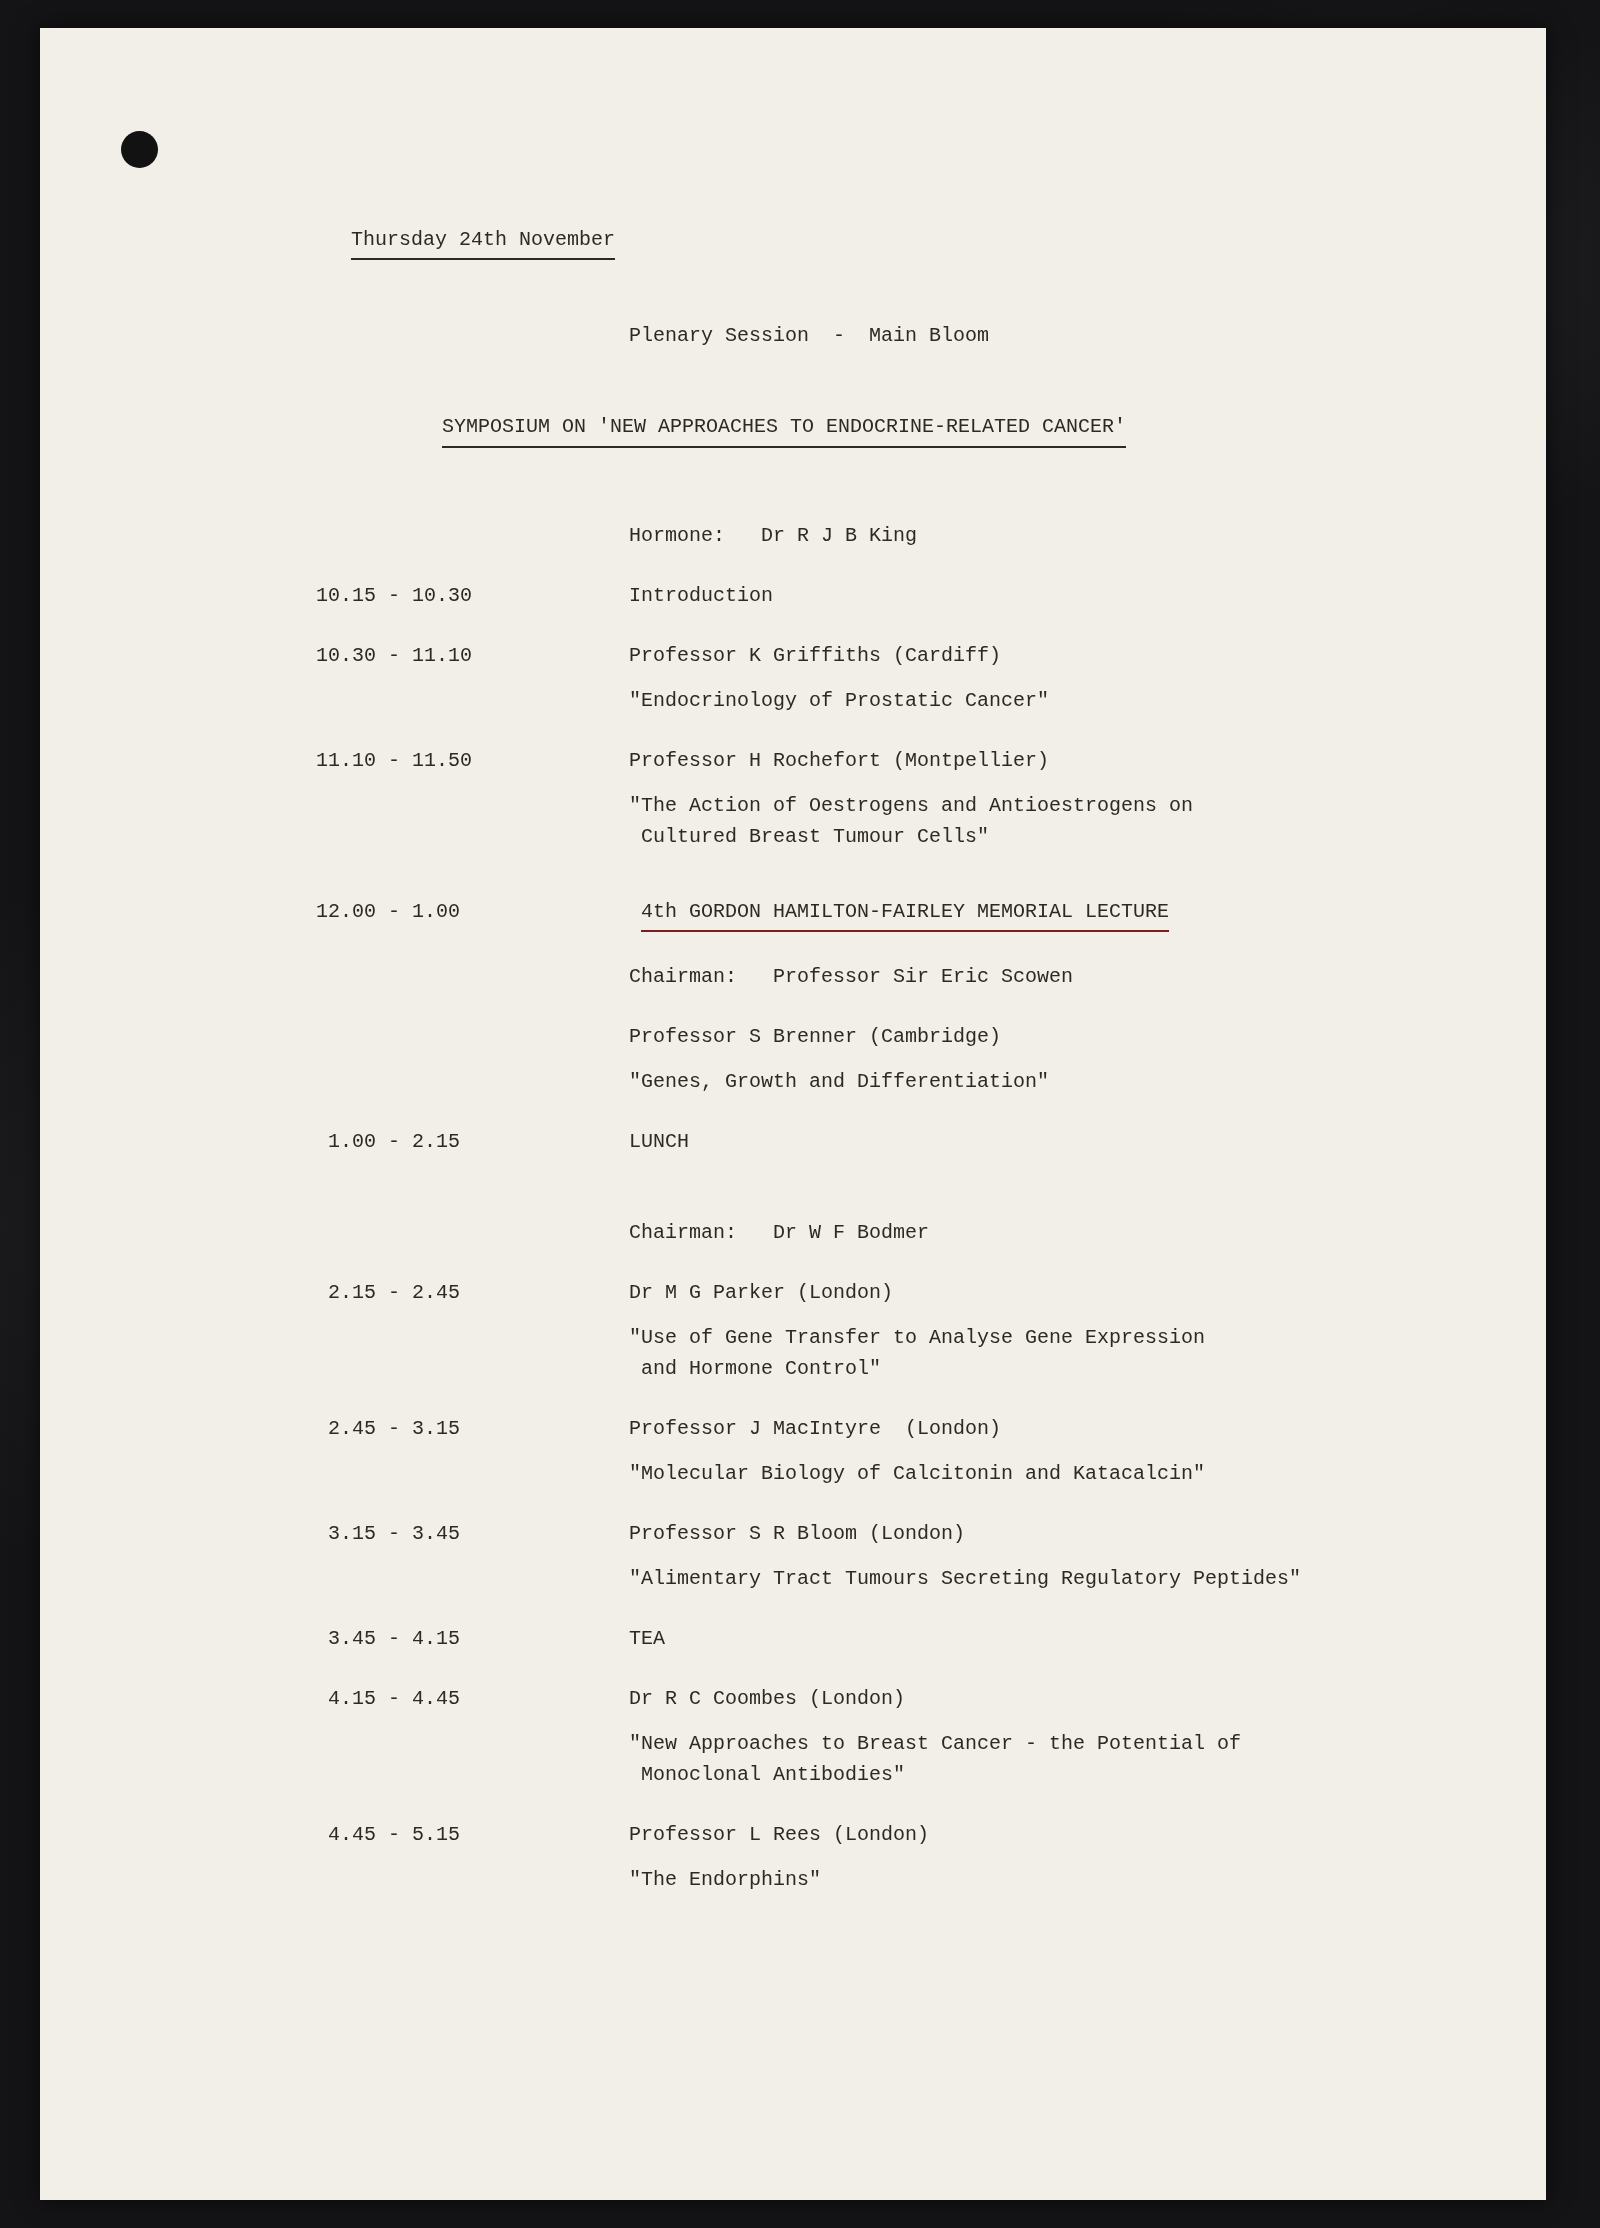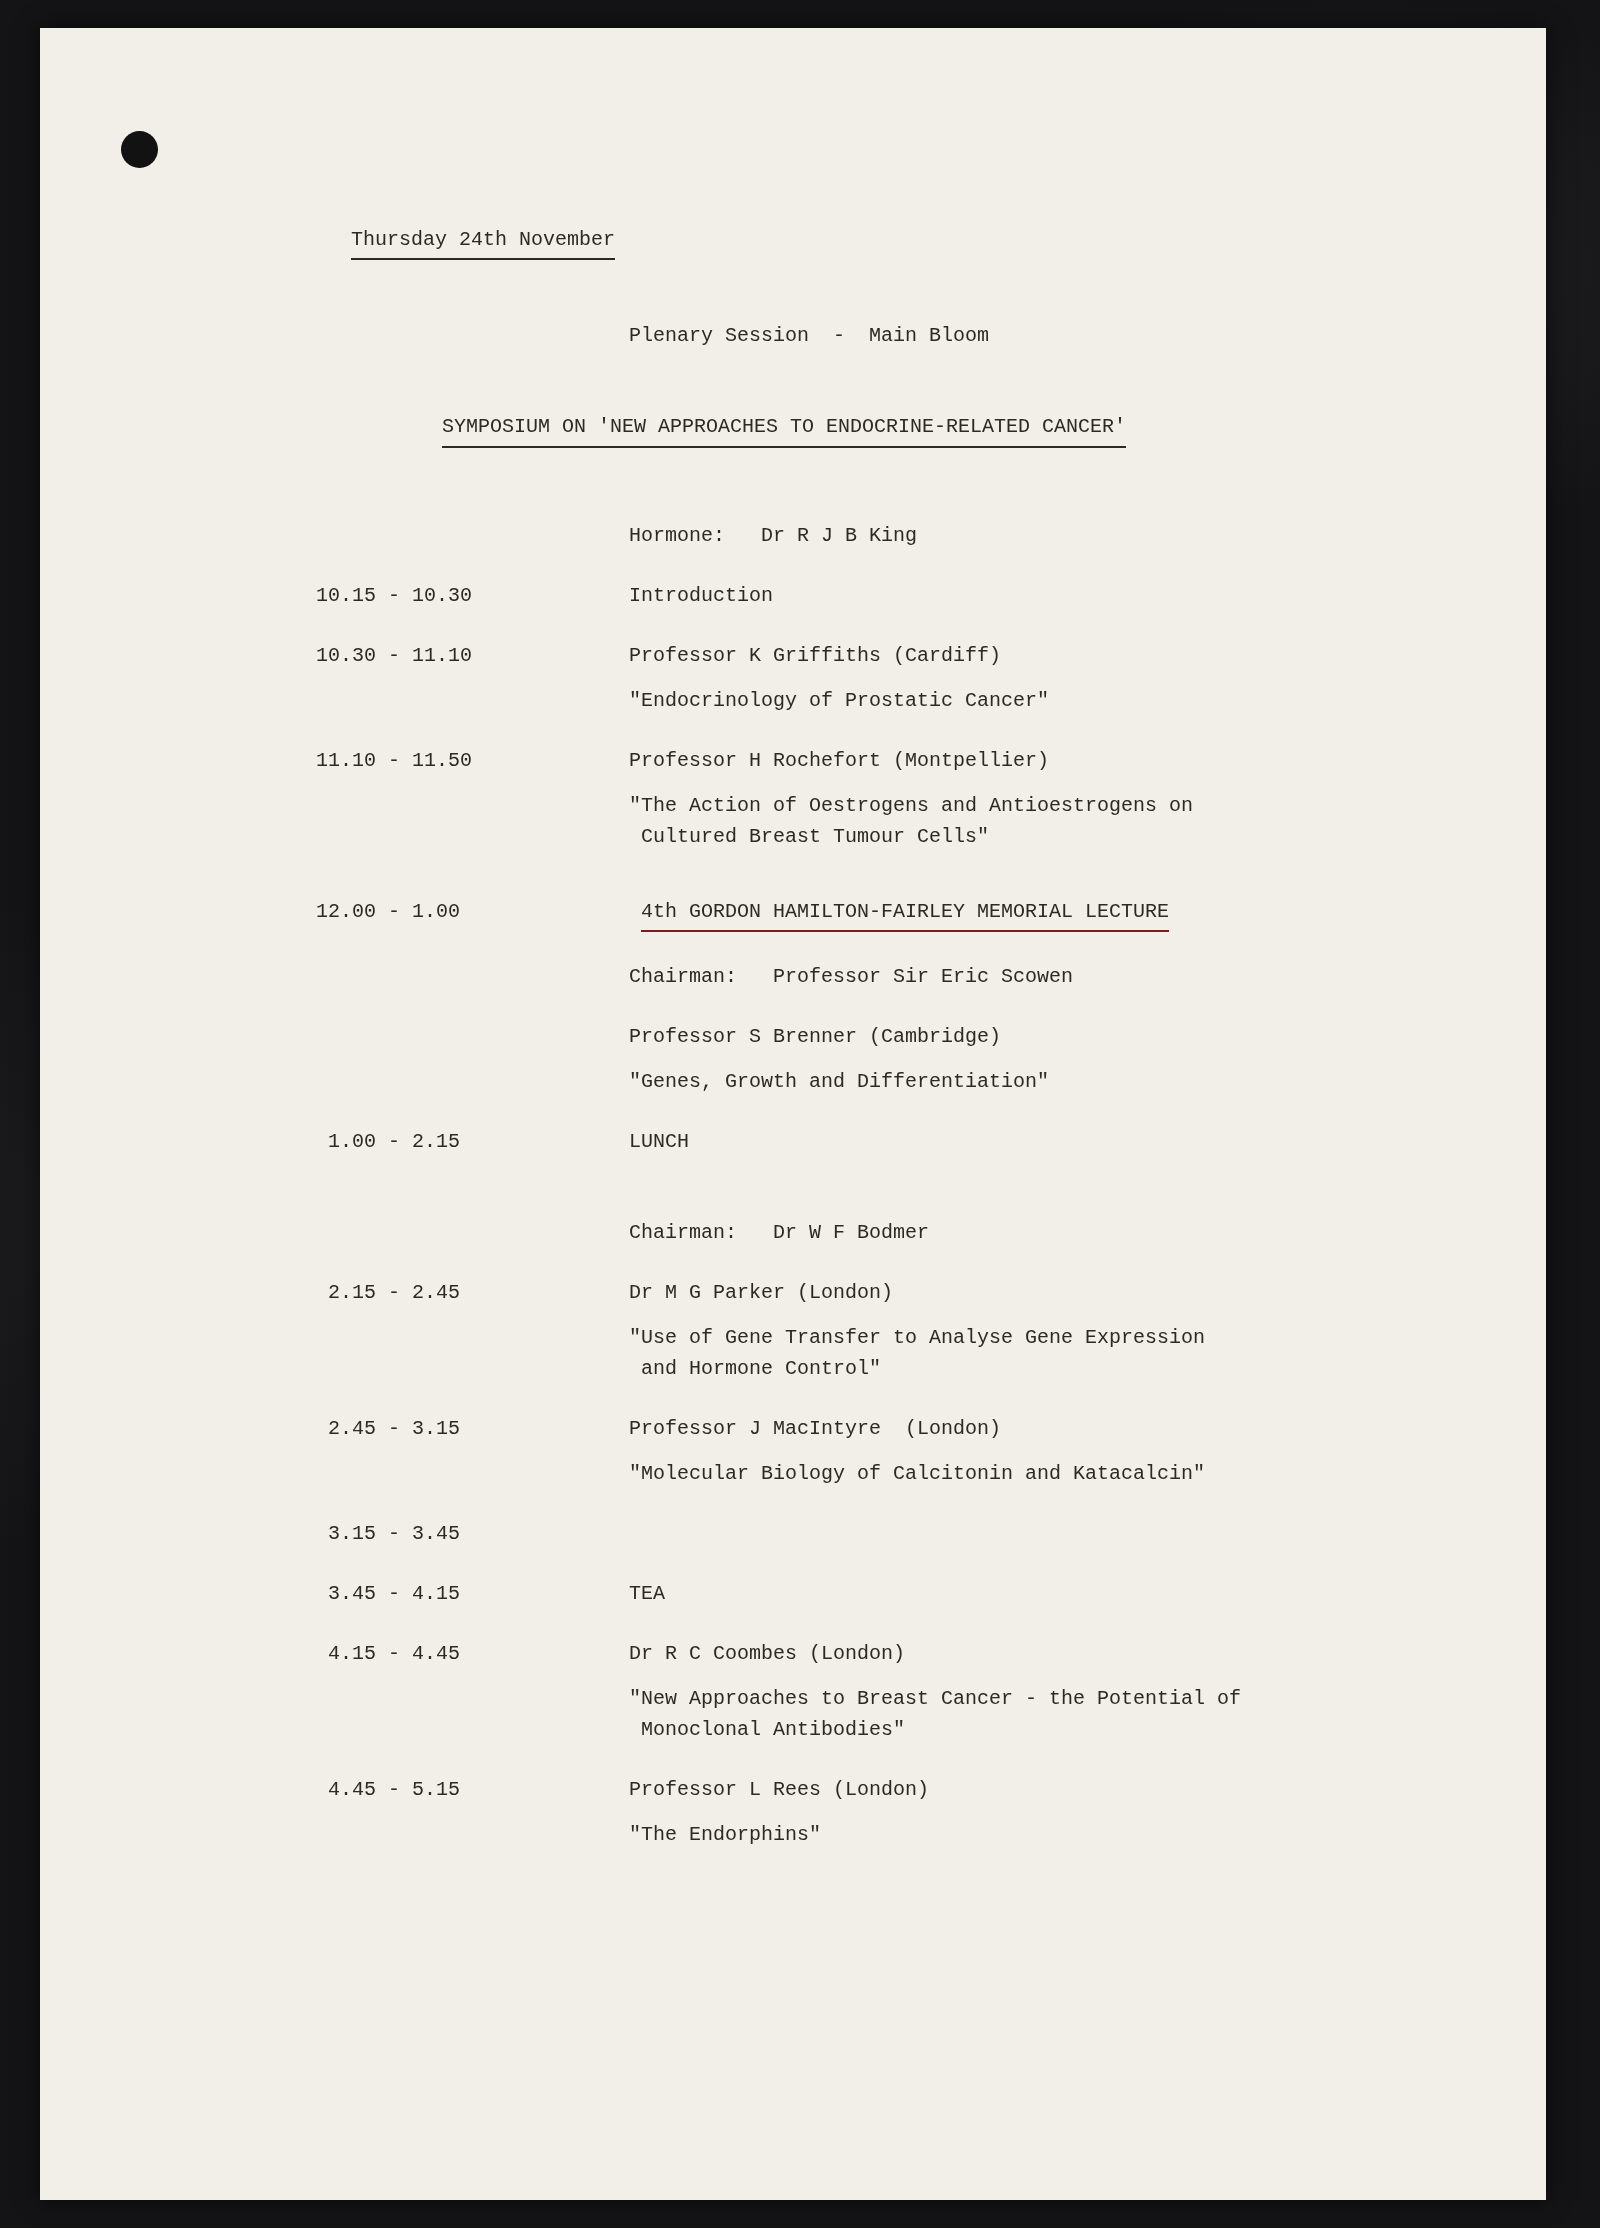--- a/index.html
+++ b/index.html
@@ -155,20 +155,24 @@
   <div class="block row">
           <div class="time"> 2.45 - 3.15</div>
           <div class="lines">
             <div class="line">Professor J MacIntyre  (London)</div>
             <div class="line q">"Molecular Biology of Calcitonin and Katacalcin"</div>
           </div>
         </div>
 
   <div class="block row">
           <div class="time"> 3.15 - 3.45</div>
+          <div class="lines">
+            <div class="line">Professor S R Bloom (London)</div>
+            <div class="line q">"Alimentary Tract Tumours Secreting Regulatory Peptides"</div>
+          </div>
         </div>
 
   <div class="block row">
           <div class="time"> 3.45 - 4.15</div>
           <div class="lines">
             <div class="line">TEA</div>
           </div>
         </div>
 
   <div class="block row">

